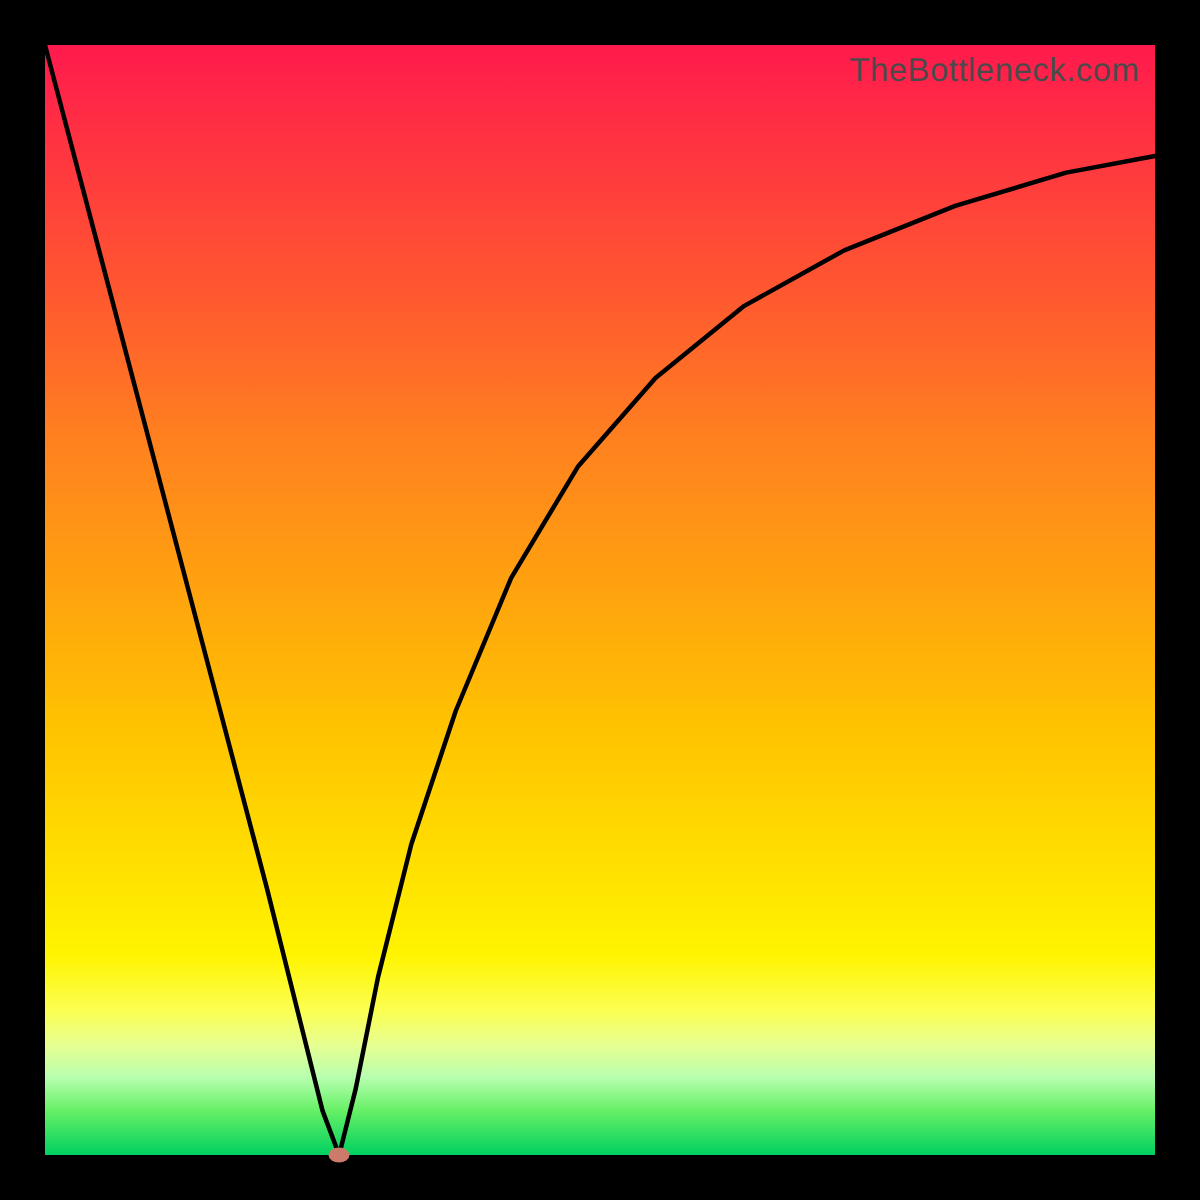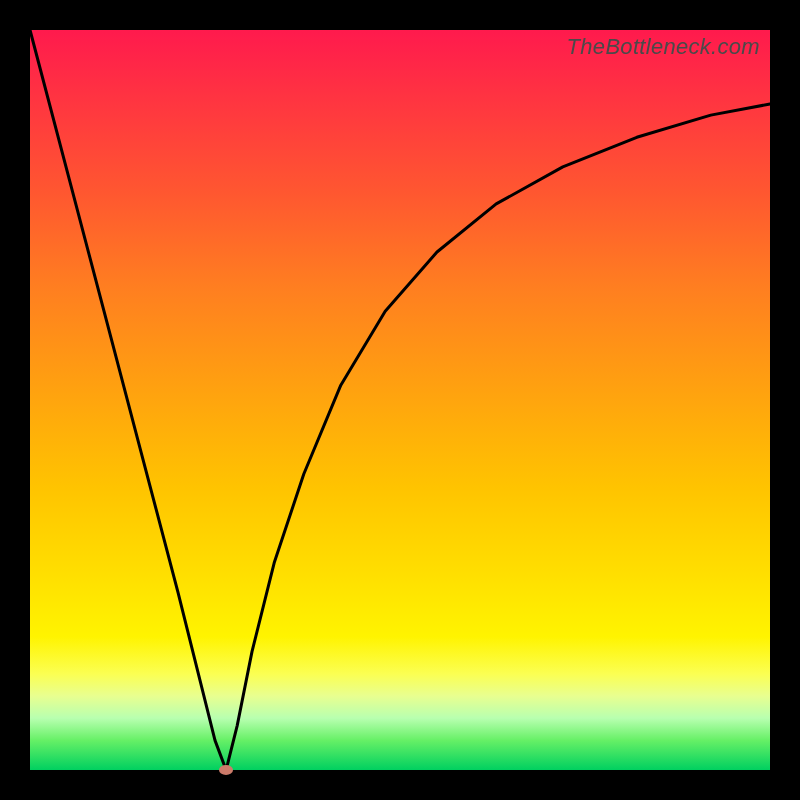--- a/index.html
+++ b/index.html
@@ -9,21 +9,20 @@
     height: 800px;
     background: #000;
     font-family: Arial, Helvetica, sans-serif;
     overflow: hidden;
   }
   .frame {
     position: relative;
     width: 800px;
     height: 800px;
     background: #000;
-    font-style: italic;
   }
   .plot {
     position: absolute;
     left: 30px;
     top: 30px;
     width: 740px;
     height: 740px;
     background: linear-gradient(to bottom,
       #ff1a4d 0%,
       #ff3640 10%,

